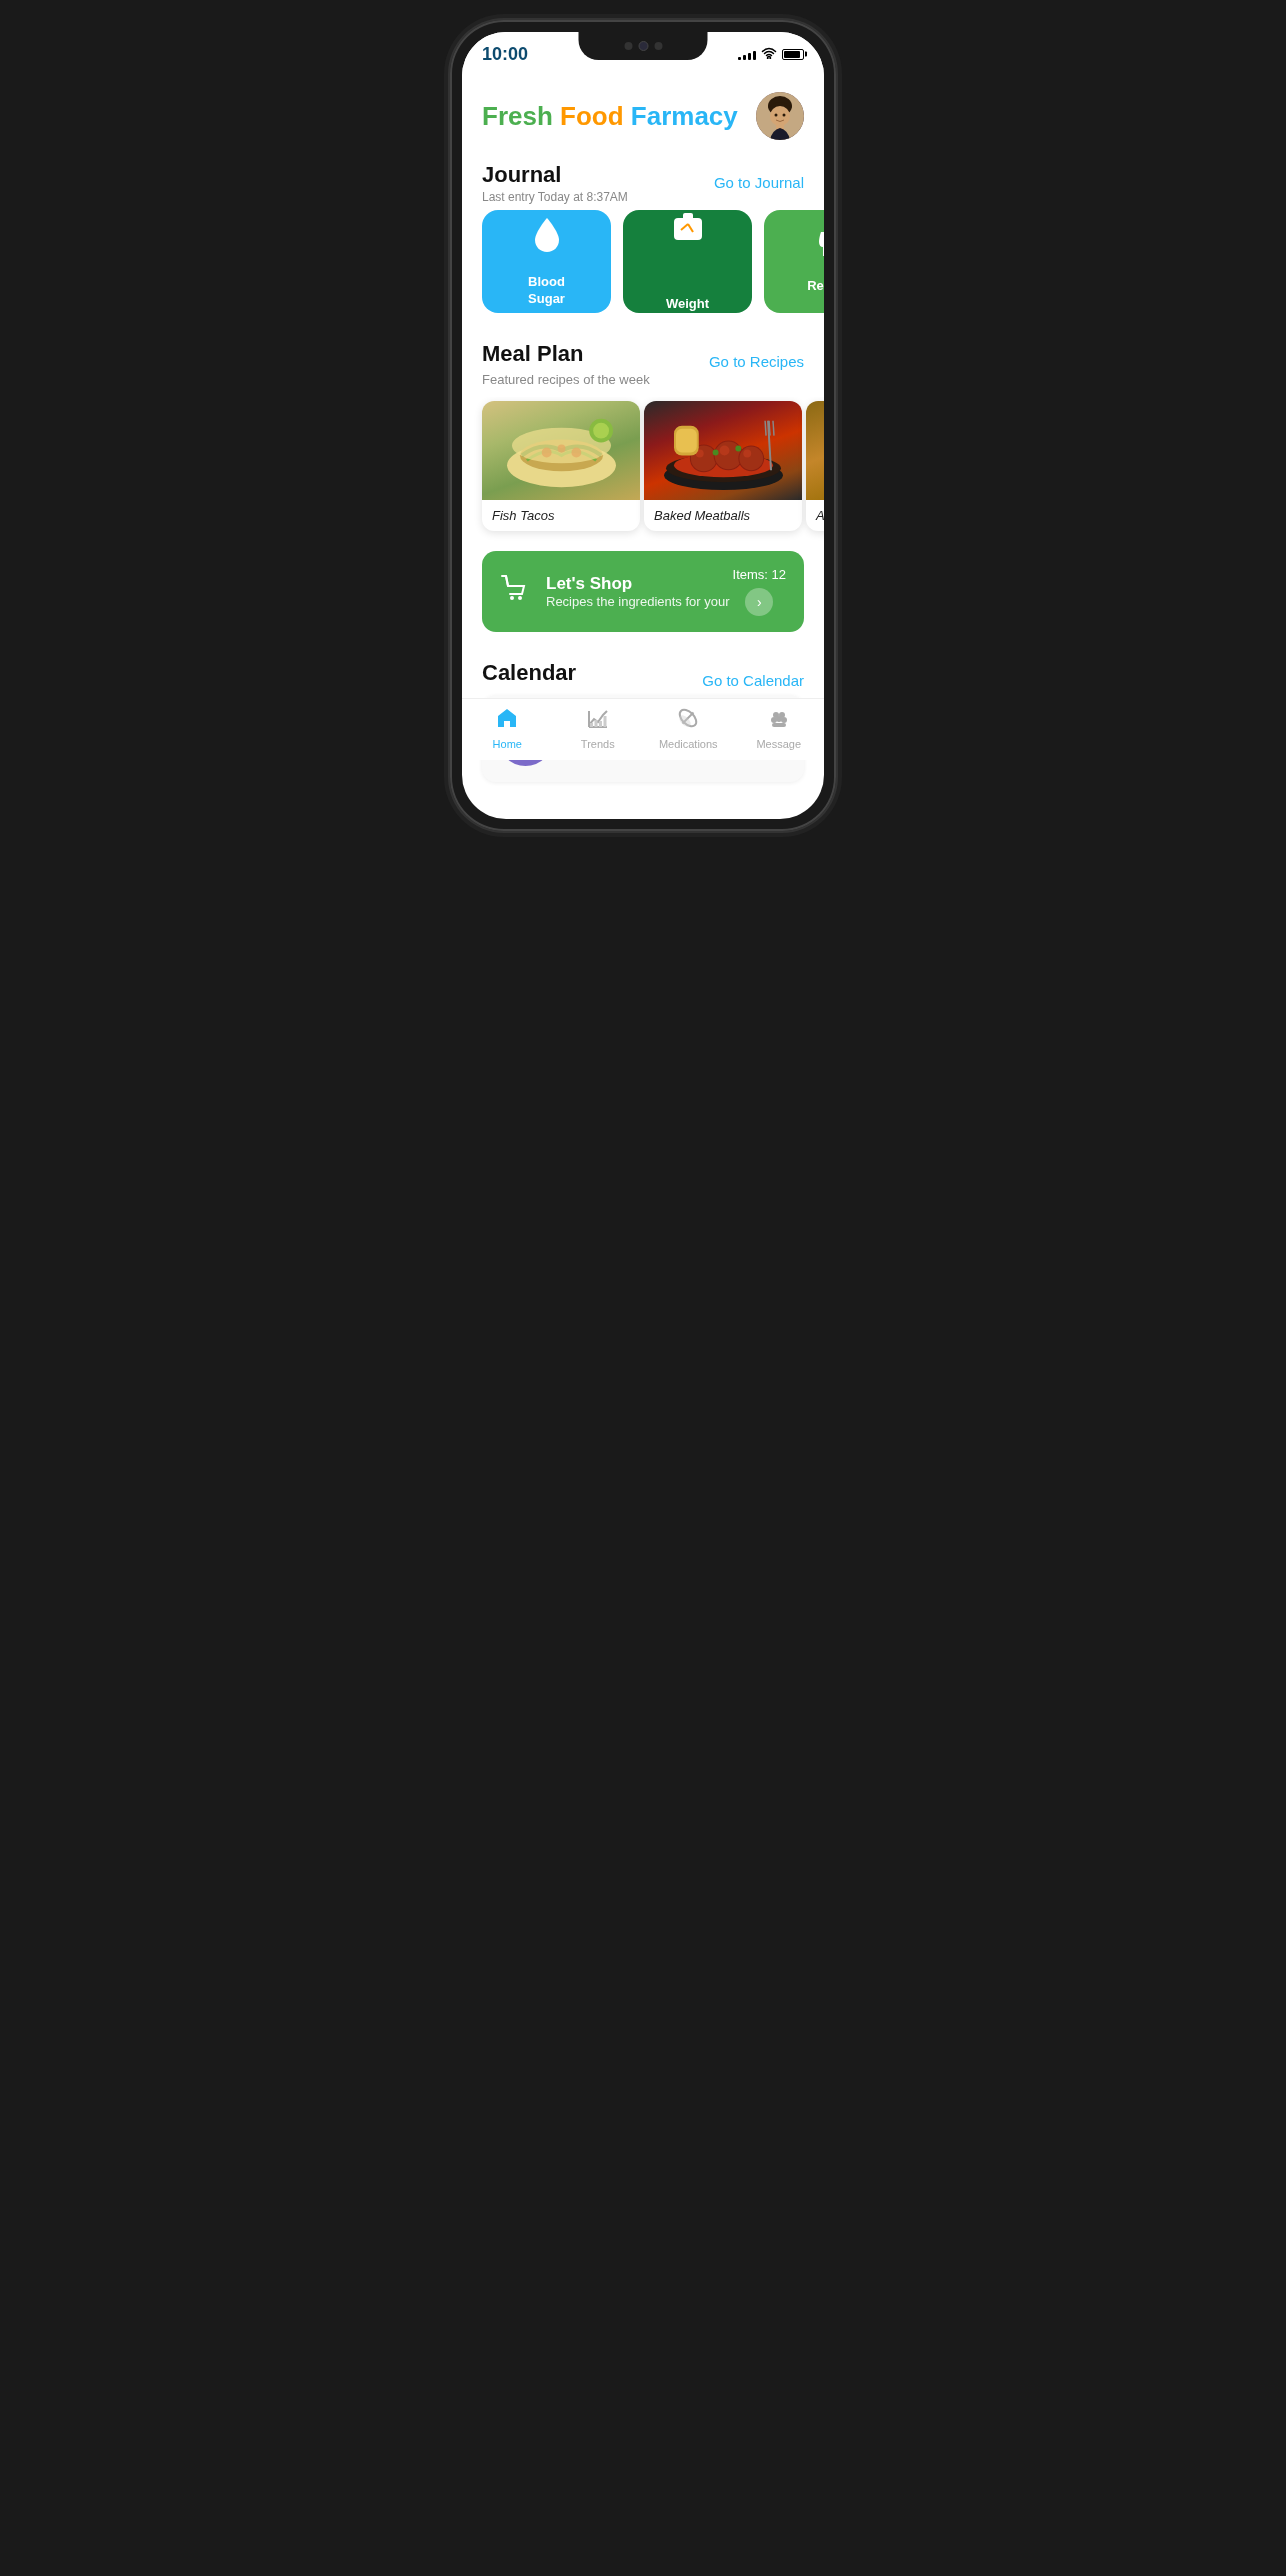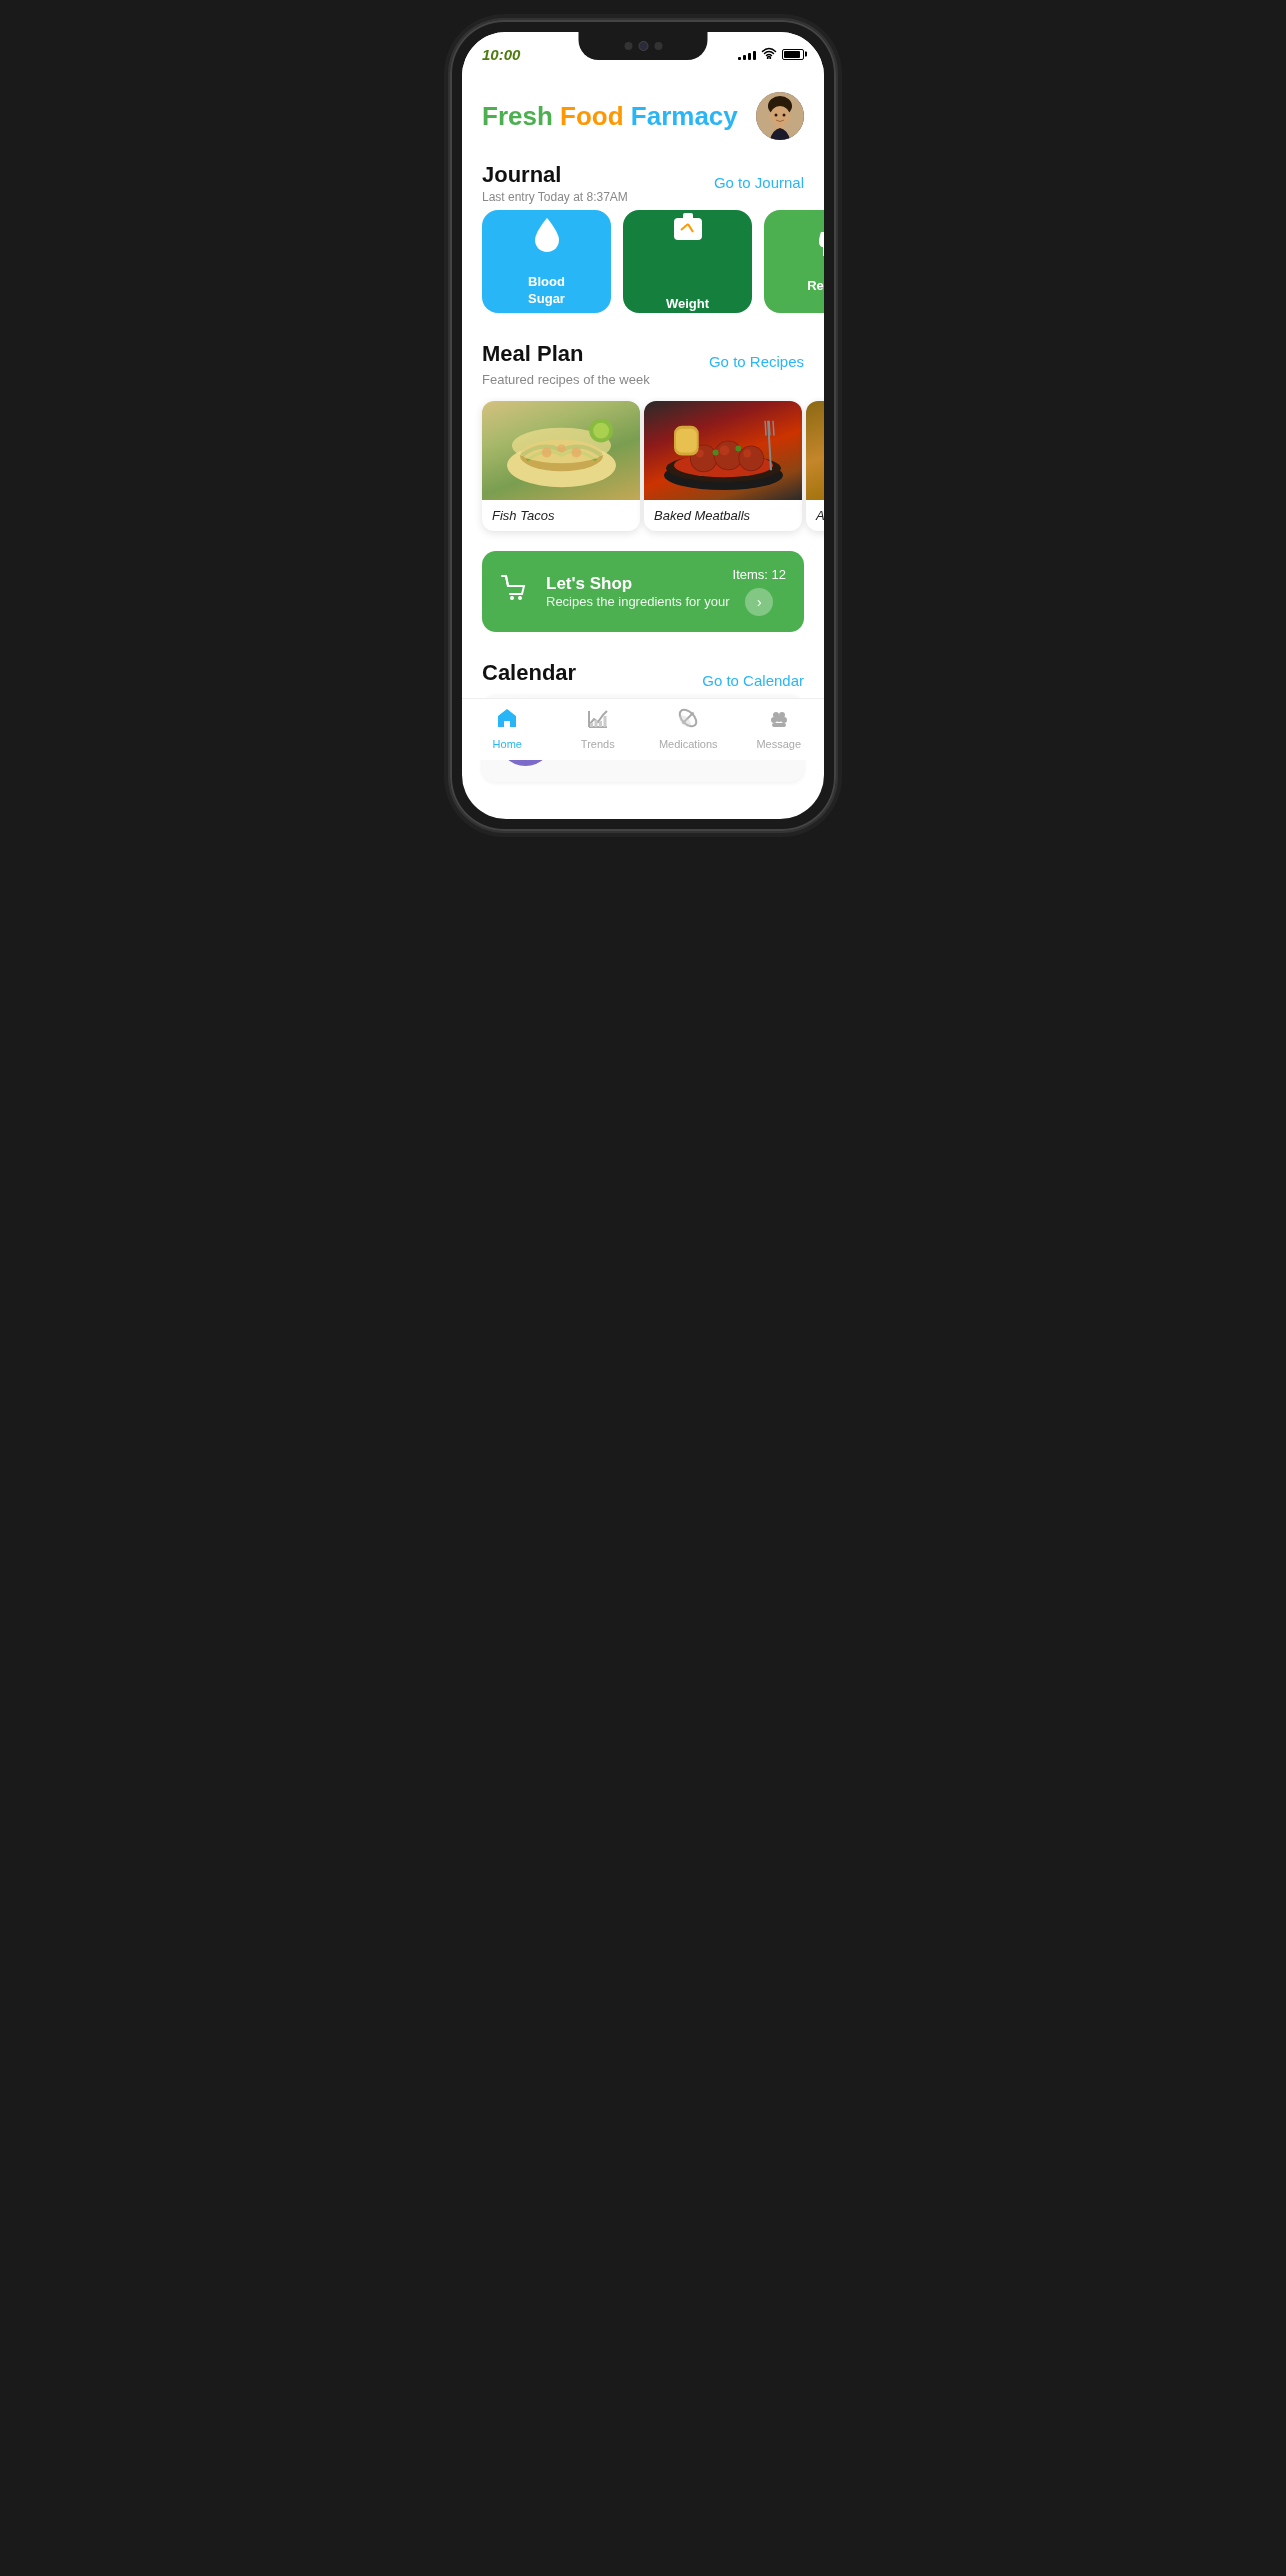--- a/index.html
+++ b/index.html
@@ -29,24 +29,23 @@
     .notch-bar {
       background: #fff;
       height: 44px;
       display: flex;
       align-items: center;
       justify-content: space-between;
       padding: 0 20px;
       position: relative;
     }
     .status-time {
-      font-size: 15px;
+      font-size: 18px;
       font-weight: 600;
-      color: #4d7c0f;
-      font-style: italic;
+      color: #0c4a6e;
     }
     .notch {
       position: absolute;
       top: 0;
       left: 50%;
       transform: translateX(-50%);
       width: 129px;
       height: 28px;
       background: #1a1a1a;
       border-radius: 0 0 20px 20px;

